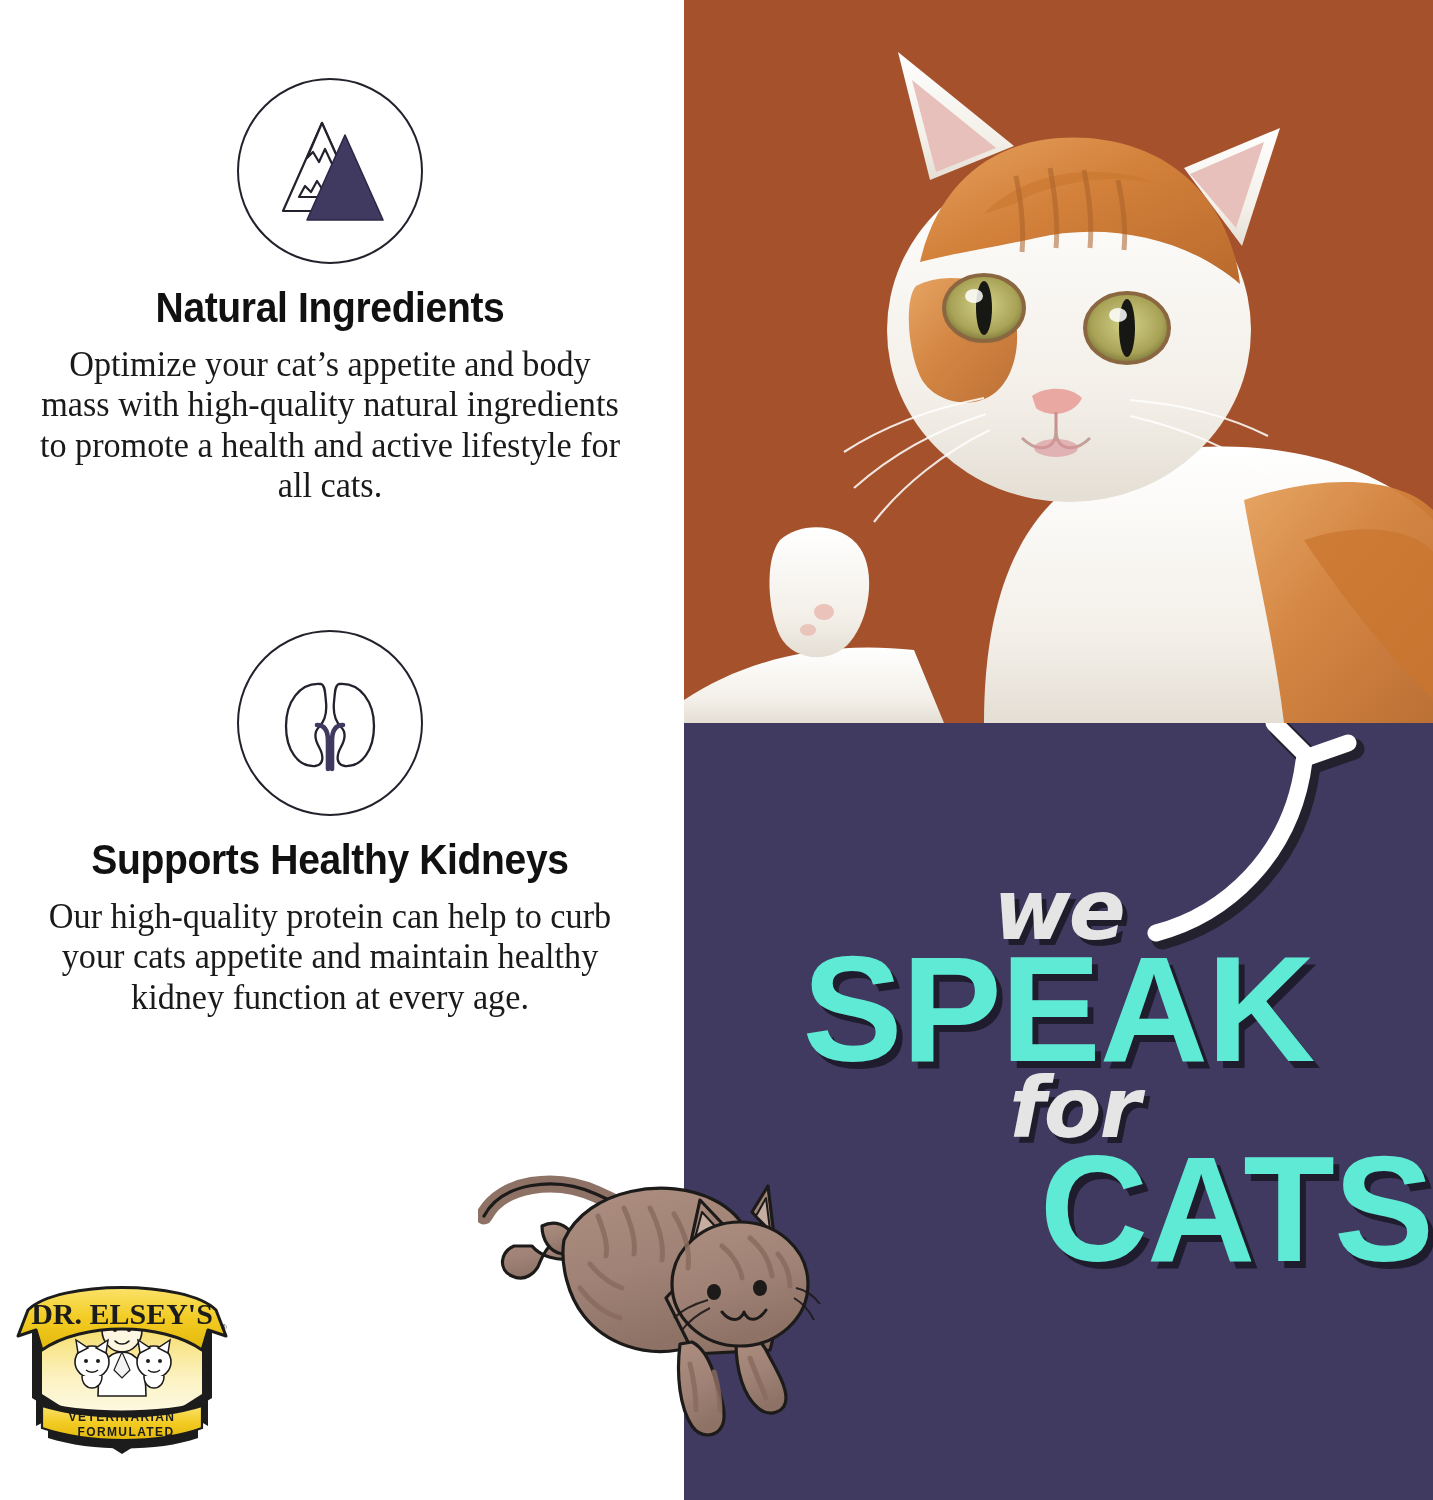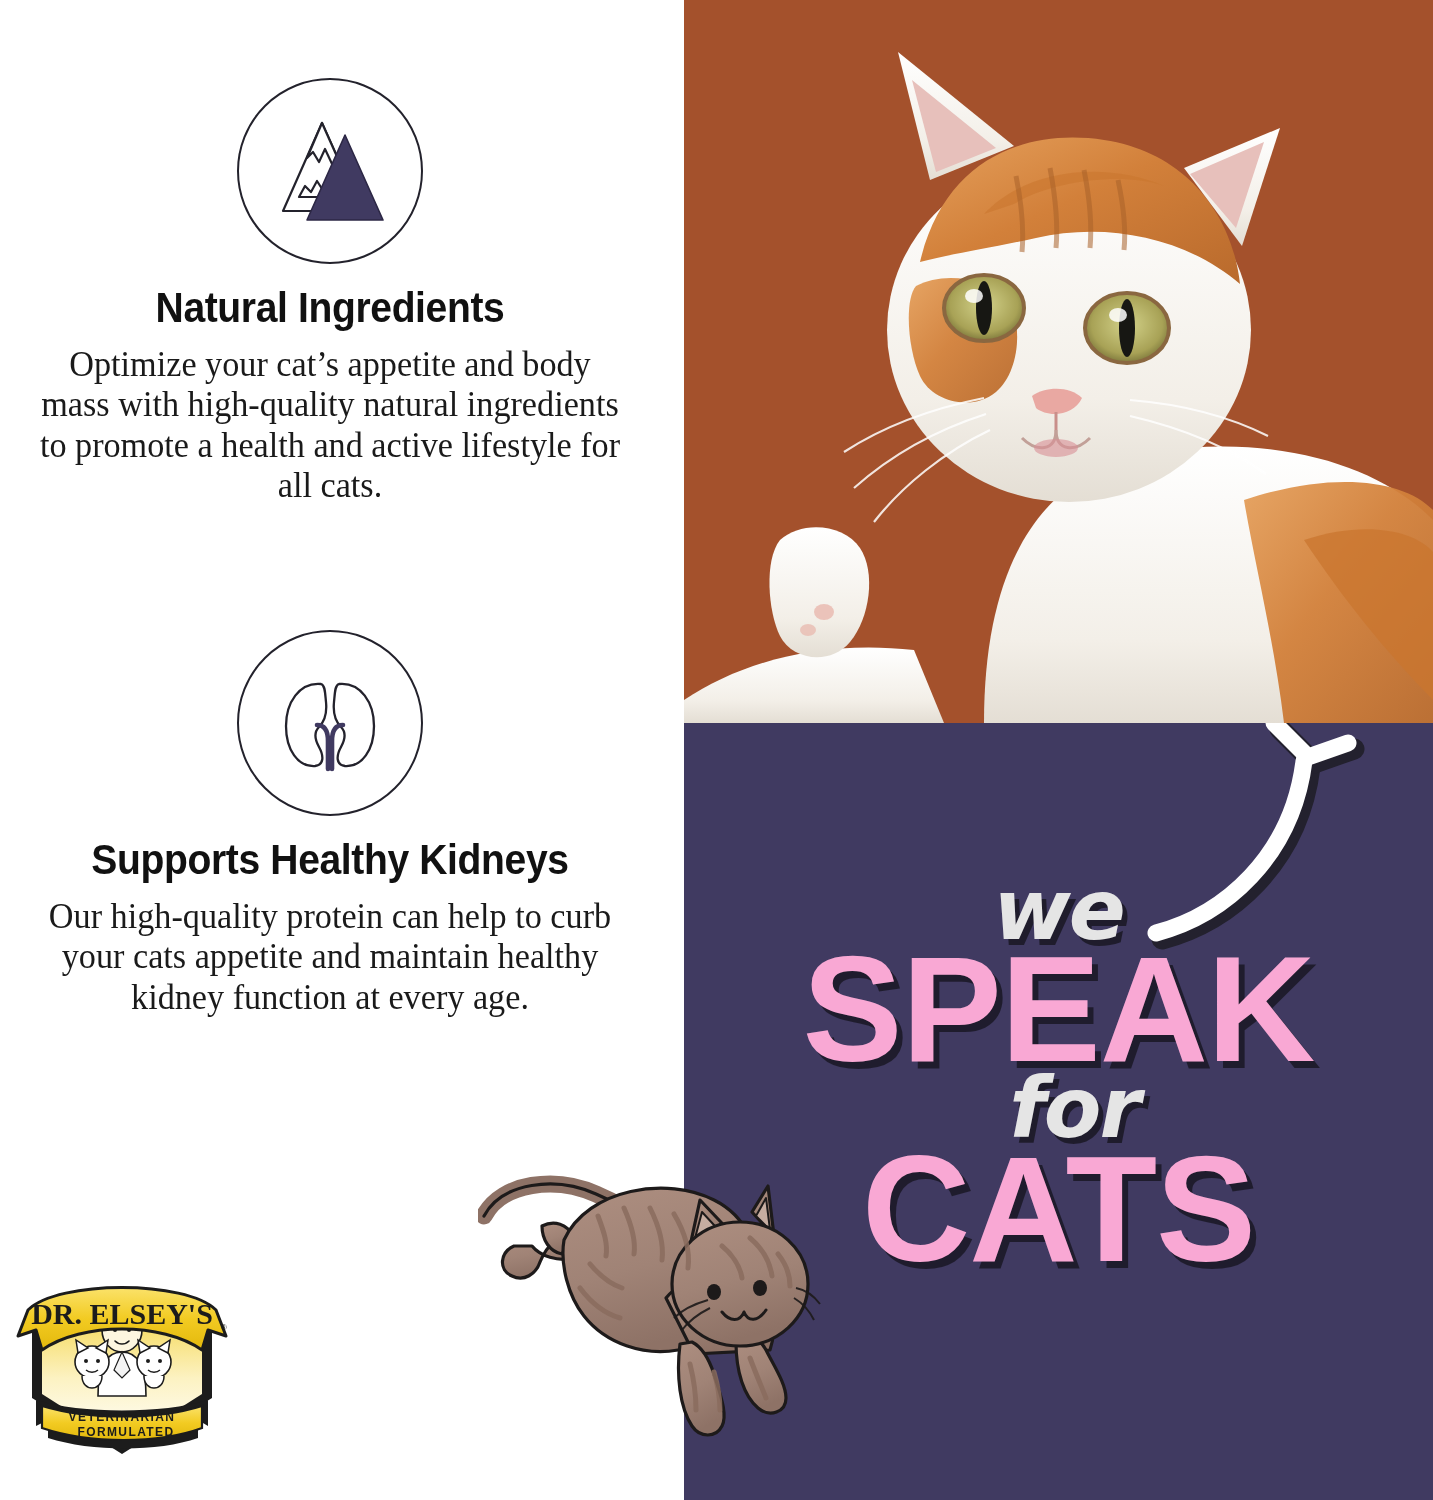--- a/index.html
+++ b/index.html
@@ -94,27 +94,27 @@
     letter-spacing:-2px;
     text-shadow:5px 6px 0 rgba(28,26,40,0.92);
     line-height:0.95;
   }
   #slogan-we  { font-size:84px; }
   #slogan-for { font-size:84px; margin-top:-6px;padding-left:31px; }
 
   .slogan-big {
     font-family:"Liberation Sans", sans-serif;
     font-weight:bold;
-    color:#f9a8d4;
+    color:#5eead4;
     letter-spacing:-1px;
     text-shadow:6px 7px 0 rgba(28,26,40,0.9);
     line-height:0.88;
   }
   #slogan-speak { font-size:150px; margin-top:-8px; }
-  #slogan-cats  { font-size:150px; margin-top:-6px; }
+  #slogan-cats  { font-size:150px; margin-top:-6px;text-align:right; }
 
   
   #leaping-cat {
     position:absolute; left:478px; top:1158px;
     width:370px; height:300px;
     z-index:5;
   }
 </style>
 </head>
 <body>

